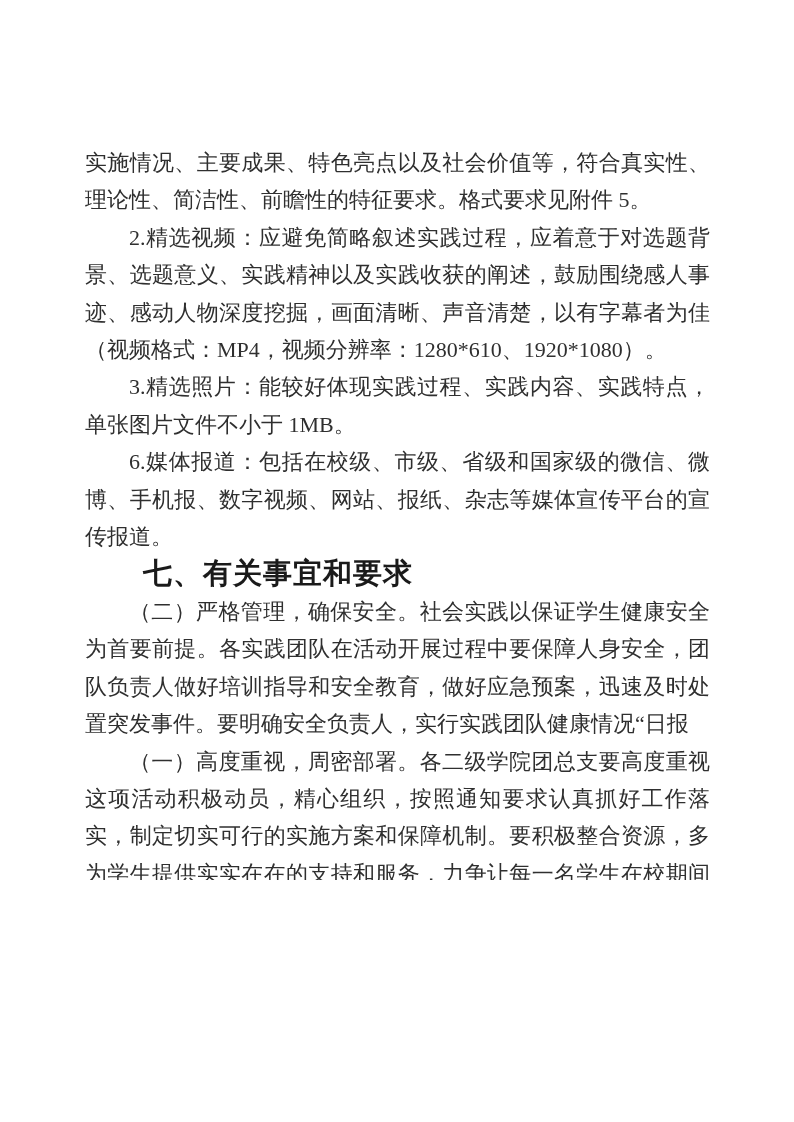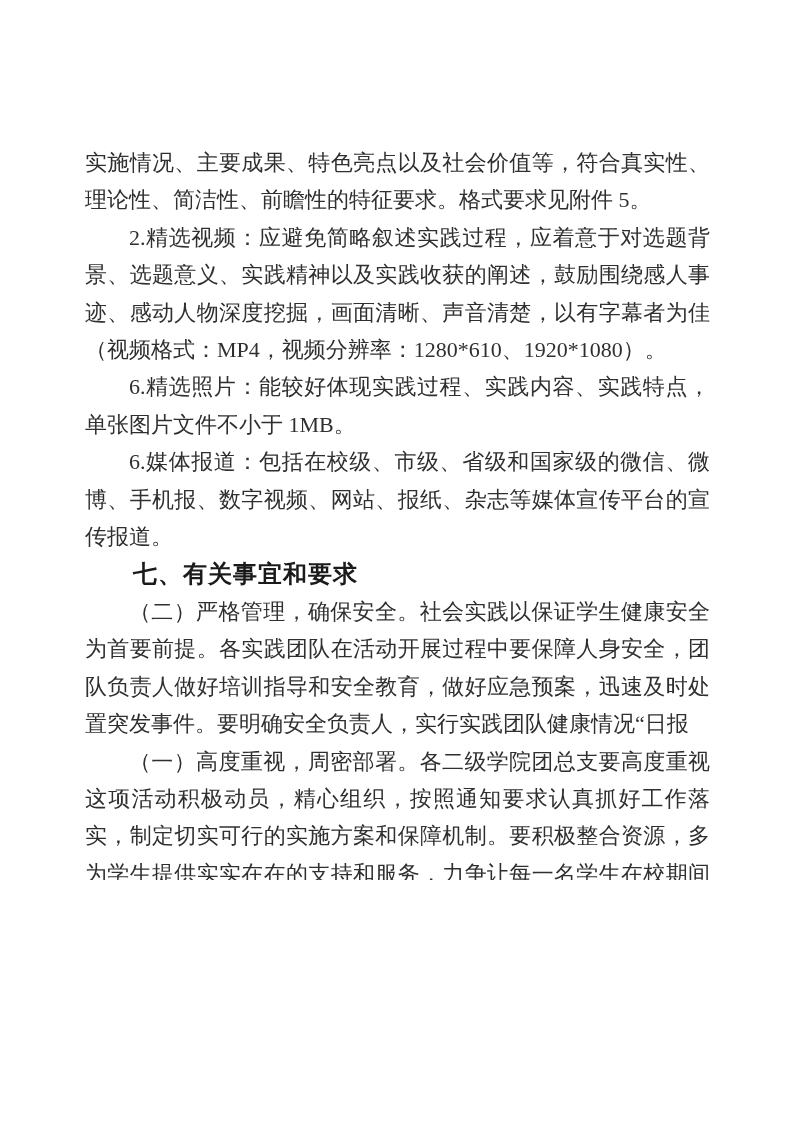--- a/index.html
+++ b/index.html
@@ -33,31 +33,31 @@
   }
   .para.no-indent {
     text-indent: 0;
   }
   .section-heading {
     margin: 0;
     text-indent: 2em;
     font-family: "Liberation Sans", sans-serif;
     font-weight: 700;
     color: #1a1a1a;
-    font-size: 24px;
+    font-size: 29px;
     line-height: 37.4px;
     letter-spacing: 1px;
   }
 </style>
 </head>
 <body>
 
 <div class="page">
   <div class="content">
     <p class="para no-indent">实施情况、主要成果、特色亮点以及社会价值等，符合真实性、理论性、简洁性、前瞻性的特征要求。格式要求见附件 5。</p>
     <p class="para">2.精选视频：应避免简略叙述实践过程，应着意于对选题背景、选题意义、实践精神以及实践收获的阐述，鼓励围绕感人事迹、感动人物深度挖掘，画面清晰、声音清楚，以有字幕者为佳（视频格式：MP4，视频分辨率：1280*610、1920*1080）。</p>
-    <p class="para">6.精选照片：能较好体现实践过程、实践内容、实践特点，单张图片文件不小于 1MB。</p>
+    <p class="para">3.精选照片：能较好体现实践过程、实践内容、实践特点，单张图片文件不小于 1MB。</p>
     <p class="para">6.媒体报道：包括在校级、市级、省级和国家级的微信、微博、手机报、数字视频、网站、报纸、杂志等媒体宣传平台的宣传报道。</p>
     <h2 class="section-heading">七、有关事宜和要求</h2>
     <p class="para">（二）严格管理，确保安全。社会实践以保证学生健康安全为首要前提。各实践团队在活动开展过程中要保障人身安全，团队负责人做好培训指导和安全教育，做好应急预案，迅速及时处置突发事件。要明确安全负责人，实行实践团队健康情况“日报</p>
     <p class="para">（一）高度重视，周密部署。各二级学院团总支要高度重视这项活动积极动员，精心组织，按照通知要求认真抓好工作落实，制定切实可行的实施方案和保障机制。要积极整合资源，多为学生提供实实在在的支持和服务，力争让每一名学生在校期间都能参加至少一次社会实践活动。暑期社会实践参与率和实践团队数量作为全校“五四红旗团总支”等评选的重要指标。</p>
   </div>
 </div>
 
 </body></html>

